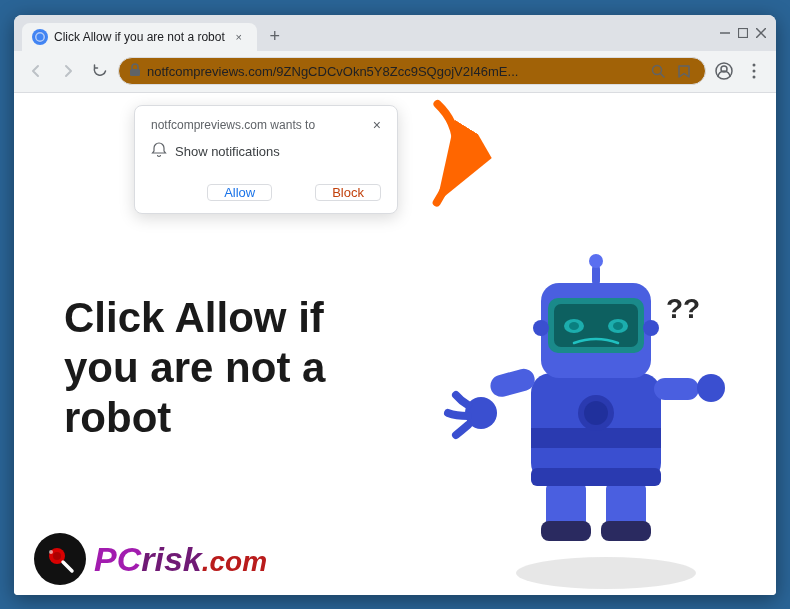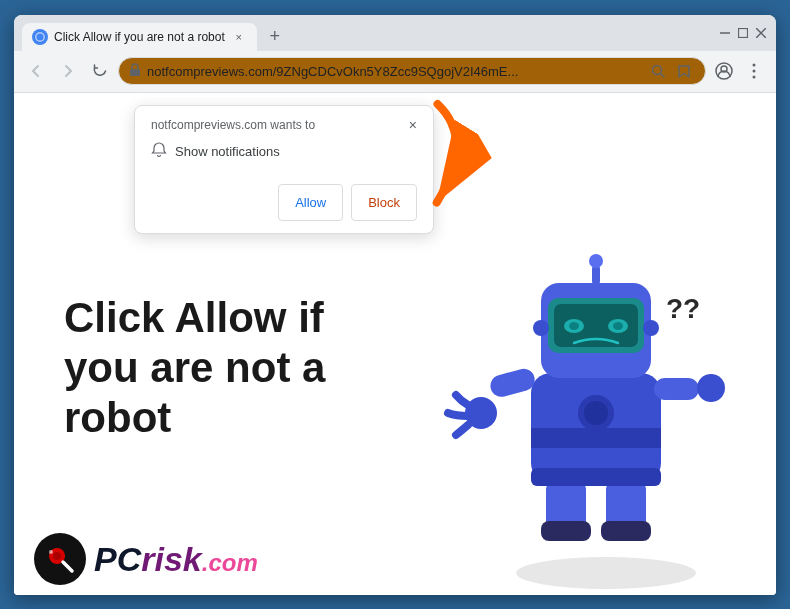--- a/index.html
+++ b/index.html
@@ -186,21 +186,21 @@
     
     .notification-popup {
       position: absolute;
       top: 12px;
       left: 120px;
       background: white;
       border: 1px solid #dadce0;
       border-radius: 8px;
       padding: 12px 16px;
       box-shadow: 0 4px 16px rgba(0,0,0,0.15);
-      width: 300px;
+      width: 264px;
       z-index: 10;
     }
     .popup-header {
       display: flex;
       justify-content: space-between;
       align-items: flex-start;
       margin-bottom: 10px;
     }
     .popup-site {
       font-size: 12px;
@@ -223,26 +223,27 @@
     .bell-icon {
       color: #5f6368;
       font-size: 16px;
     }
     .popup-buttons {
       display: flex;
       justify-content: flex-end;
       gap: 8px;
     }
     .popup-btn {
-      padding: 10px 16px;
+      padding: 0 16px;
       border-radius: 4px;
       font-size: 13px;
       font-weight: 500;
       cursor: pointer;
       border: none;
+      margin-left: 35px;
     }
     .btn-allow {
       background: white;
       color: #1a73e8;
       border: 1px solid #dadce0;
     }
     .btn-block {
       background: white;
       color: #c2410c;
       border: 1px solid #dadce0;
@@ -476,18 +477,18 @@
 
       <div style="width:52px;height:52px;background:#111;border-radius:50%;display:flex;align-items:center;justify-content:center;position:relative;">
         <svg width="32" height="32" viewBox="0 0 32 32" fill="none">
           <circle cx="13" cy="13" r="8" fill="#e00" opacity="0.9"></circle>
           <circle cx="13" cy="13" r="4" fill="#900" opacity="0.7"></circle>
           <line x1="19" y1="19" x2="28" y2="28" stroke="white" stroke-width="3.5" stroke-linecap="round"></line>
           <circle cx="7" cy="9" r="2" fill="white" opacity="0.6"></circle>
         </svg>
       </div>
       <div style="font-family:'Arial Black',sans-serif;font-size:34px;font-weight:900;font-style:italic;line-height:1;">
-        <span style="color:#0f172a;">PC</span><span style="color:#701a75;">risk</span><span style="color:#ec4899;font-size:24px;">.com</span>
+        <span style="color:#a21caf;">PC</span><span style="color:#701a75;">risk</span><span style="color:#b91c1c;font-size:28px;">.com</span>
       </div>
     </div>
 
   </div>
 </div>
 
 </body></html>

